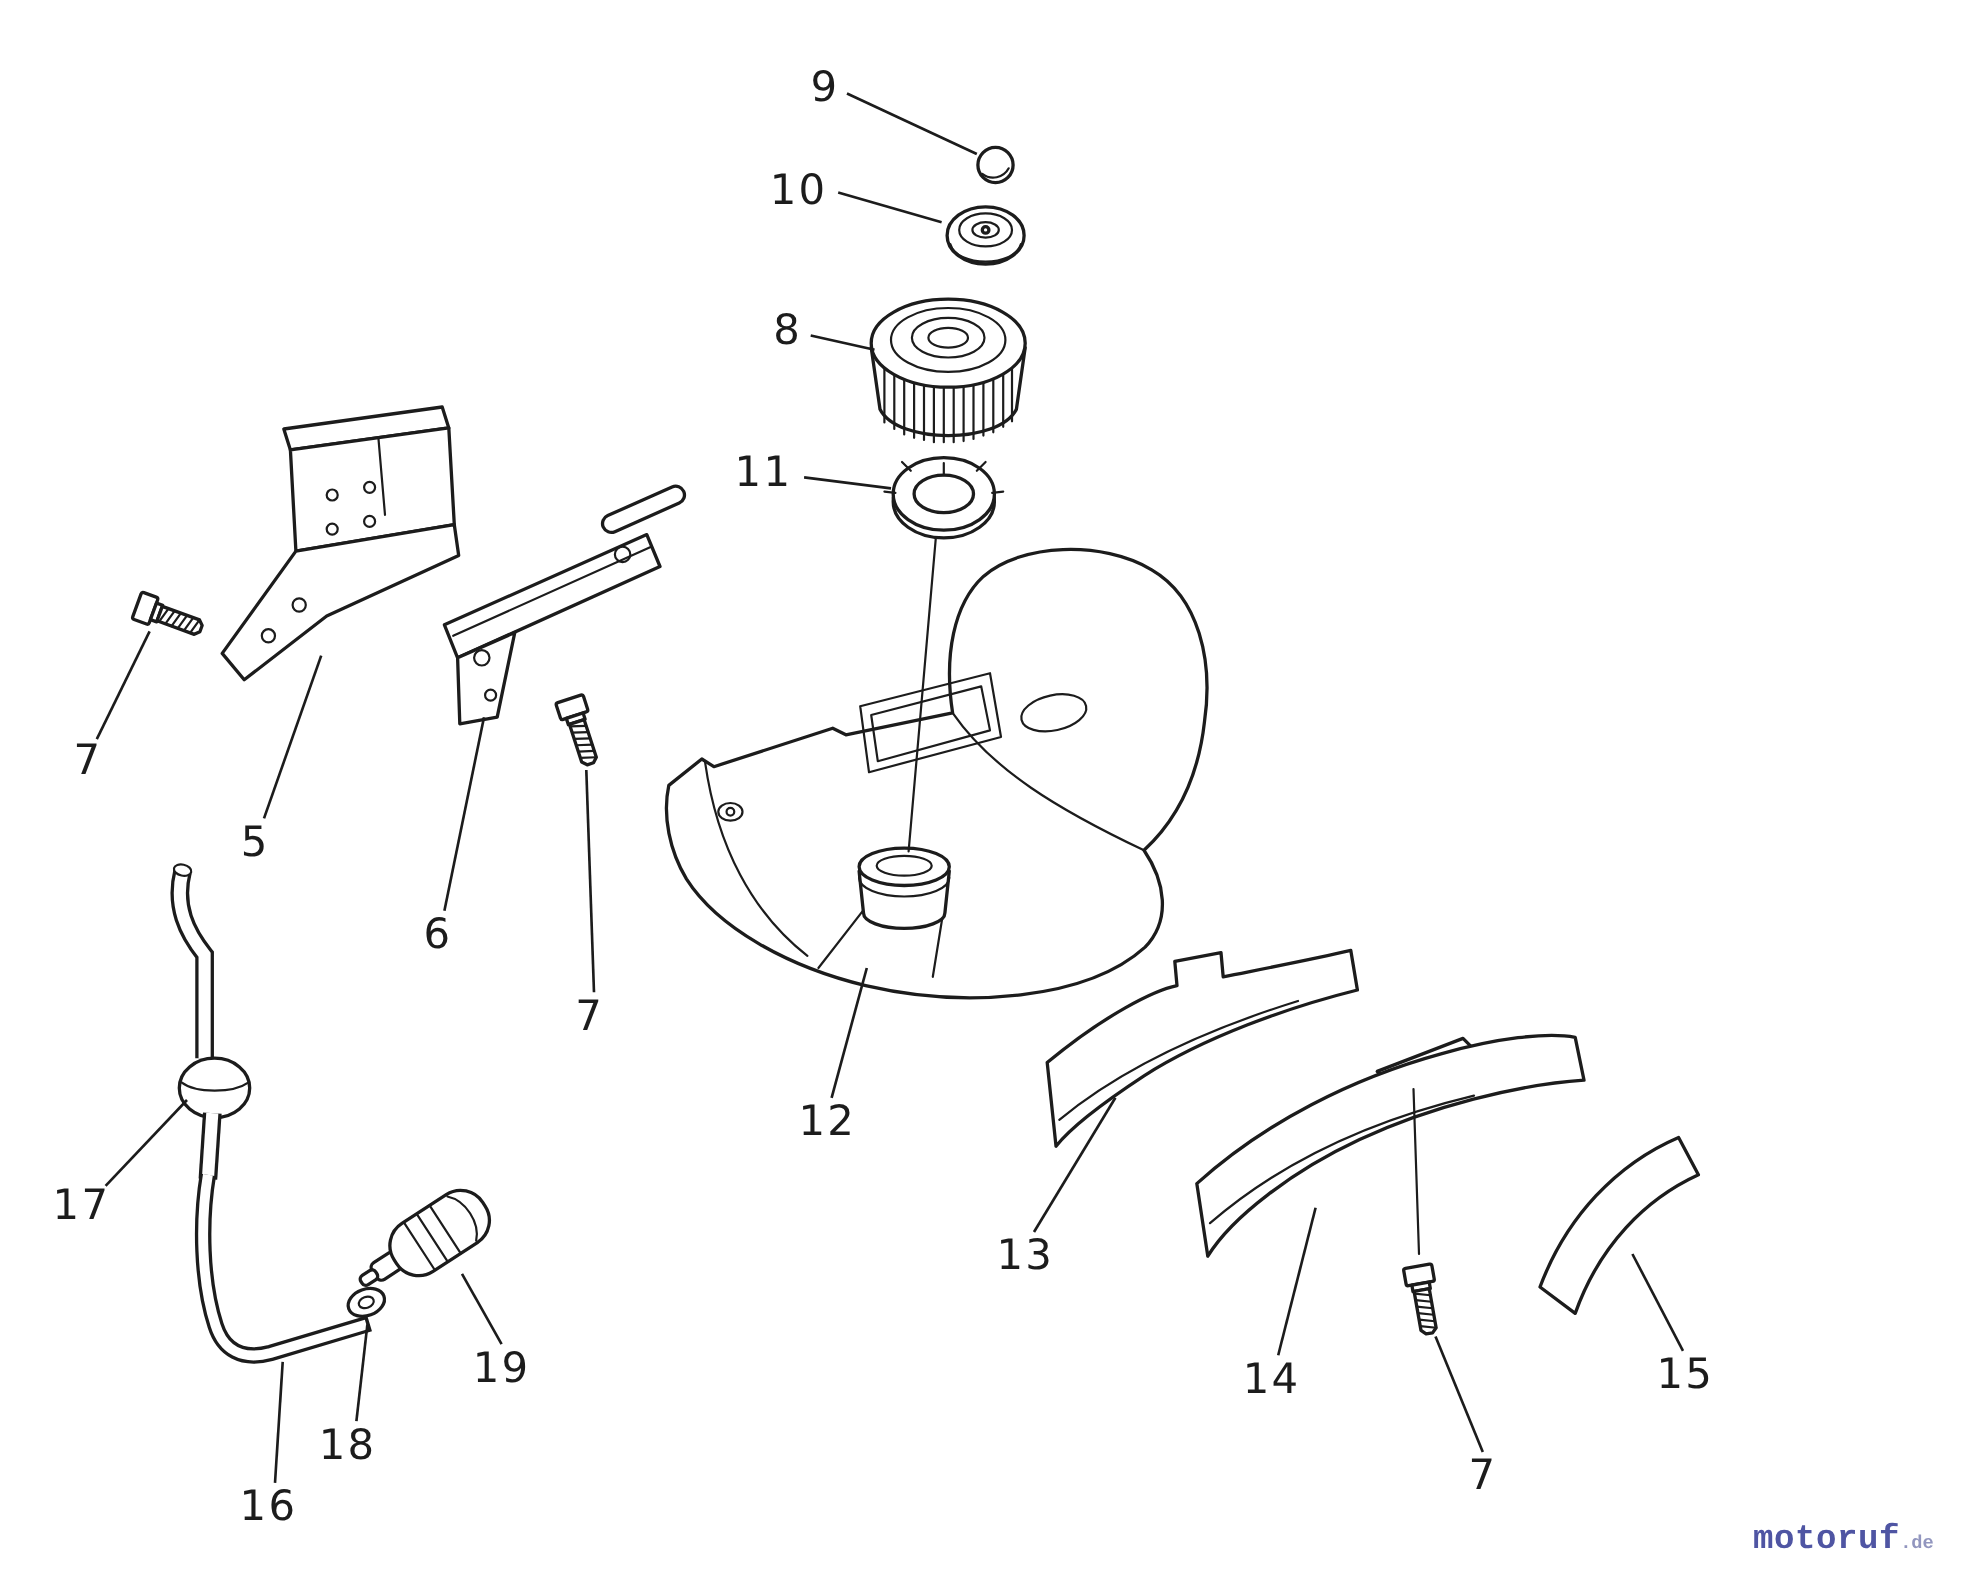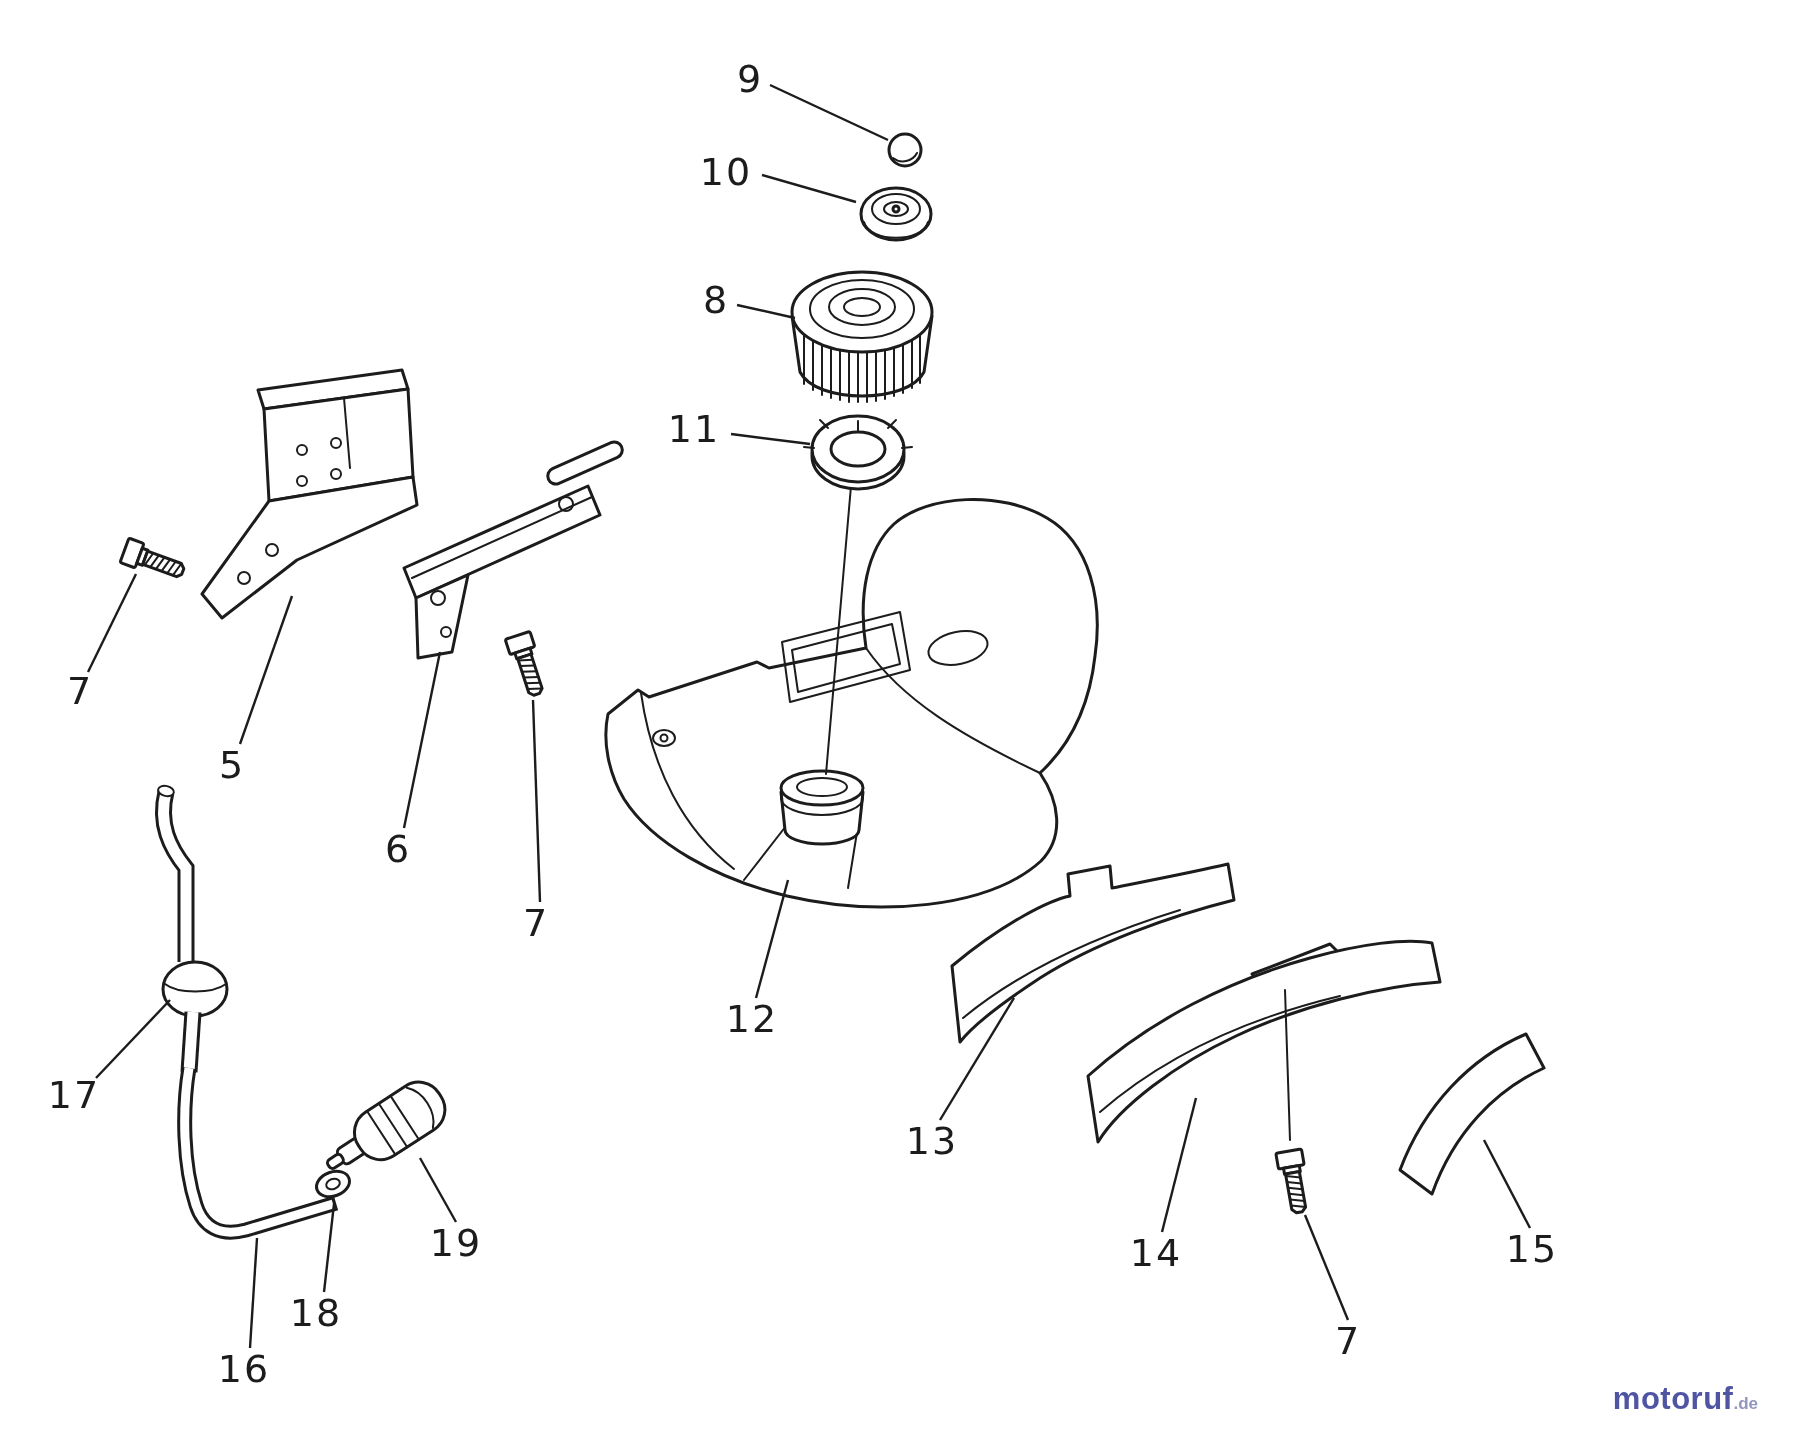--- a/index.html
+++ b/index.html
@@ -22,21 +22,21 @@
     font-family: "DejaVu Sans", "Liberation Sans", sans-serif;
     font-size: 38px;
     fill: var(--ink, #1c1c1c);
     letter-spacing: 2px;
   }
 
   .watermark {
     position: absolute;
     right: 42px;
     bottom: 22px;
-    font-family: Liberation Sans, sans-serif;
+    font-family: Liberation Mono, monospace;
     font-weight: bold;
     white-space: nowrap;
     user-select: none;
   }
   .watermark .brand { font-size: 31px; letter-spacing: 0.5px; }
   .watermark .tld   { font-size: 17px; }
 </style>
 </head>
 <body style="background: rgb(255, 255, 255);">
 

